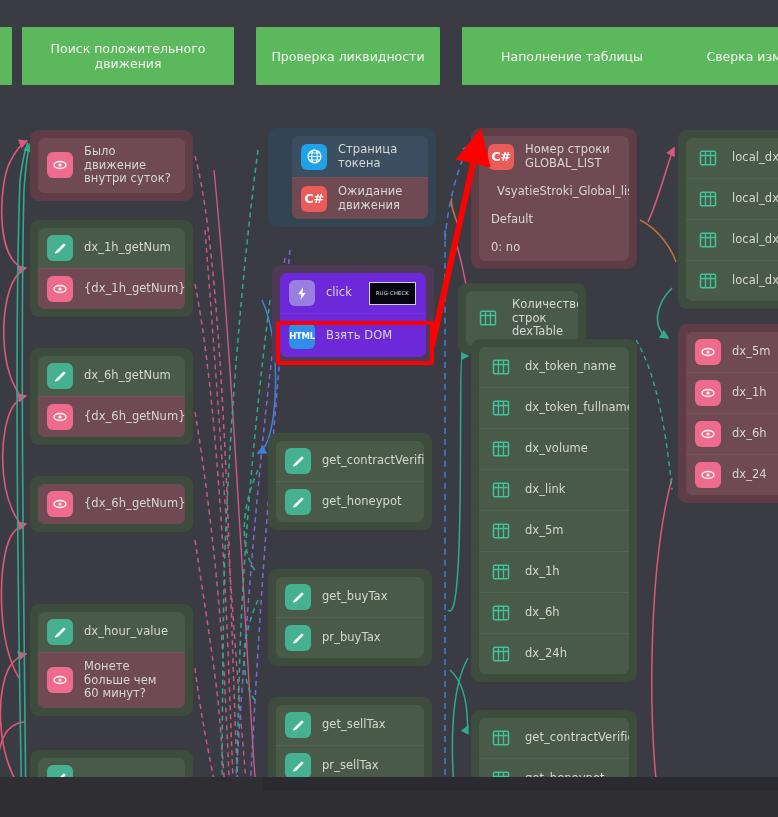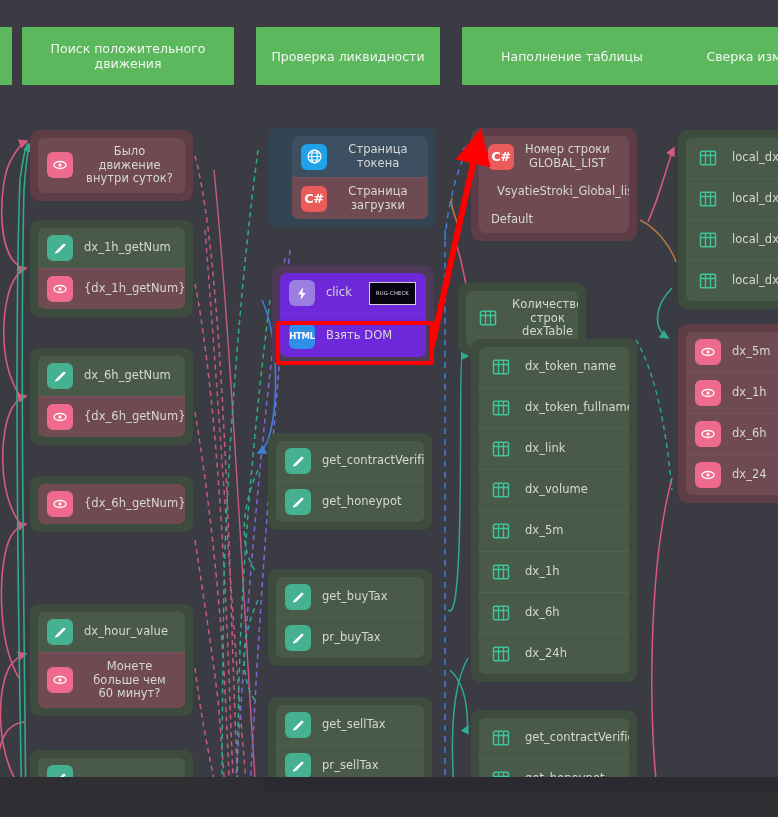--- a/index.html
+++ b/index.html
@@ -71,21 +71,20 @@
   .inner.i-blue   { background: #3c4f60; }
   .inner.i-purple { background: #5b4564; }
 
   .row {
     display: flex;
     align-items: center;
     gap: 11px;
     padding: 7px 10px 7px 9px;
     min-height: 38px;
     position: relative;
-    text-align: center;
   }
   .row + .row { border-top: 1px solid rgba(255,255,255,0.055); }
   .row.r-green  { background: #4a5a48; }
   .row.r-pink   { background: #6f4a53; }
   .row.r-blue   { background: #3c4f60; }
   .row.r-purple { background: #6d28d9; }
   .row.r-darkpink { background: #6f4a53; }
 
   .rlabel {
     color: #d6d8d4;
@@ -376,21 +375,21 @@
                 <line x1="3" y1="12" x2="21" y2="12" stroke="#fff" stroke-width="1.6"></line>
                 <line x1="4.5" y1="7" x2="19.5" y2="7" stroke="#fff" stroke-width="1.3"></line>
                 <line x1="4.5" y1="17" x2="19.5" y2="17" stroke="#fff" stroke-width="1.3"></line>
               </svg>
           </span>
           <span class="rlabel">Страница токена</span>
         </div>
         <div class="row r-darkpink">
 
           <span class="ic ic-csharp">C#</span>
-          <span class="rlabel">Страница загрузки</span>
+          <span class="rlabel">Ожидание движения</span>
         </div>
       </div>
     </div>
 
     <div class="group g-purple" style="left:272px; top:155px; width:162px;">
       <div class="inner i-purple">
         <div class="row r-purple">
 
           <span class="ic ic-bolt">
             <svg width="15" height="15" viewBox="0 0 24 24">
@@ -488,20 +487,24 @@
 GLOBAL_LIST</span>
         </div>
         <div class="param">
           <span class="swatch"></span>
           <span>VsyatieStroki_Global_list</span>
 
         </div>
         <div class="param">
           <span>Default</span>
         </div>
+        <div class="param">
+
+          <span>0: no</span>
+        </div>
       </div>
     </div>
 
     <div class="group g-green" style="left:458px; top:173px; width:128px;">
       <div class="inner i-green">
         <div class="row r-green">
 
           <span class="ic ic-table">
             <svg width="20" height="20" viewBox="0 0 24 24">
                 <rect x="3" y="4" width="18" height="16" rx="1.5" fill="none" stroke="#3fc49b" stroke-width="1.8"></rect>
@@ -542,32 +545,32 @@
           </div>
           <div class="row r-green">
             <span class="ic ic-table">
               <svg width="20" height="20" viewBox="0 0 24 24">
                 <rect x="3" y="4" width="18" height="16" rx="1.5" fill="none" stroke="#3fc49b" stroke-width="1.8"></rect>
                 <line x1="3" y1="9" x2="21" y2="9" stroke="#3fc49b" stroke-width="1.6"></line>
                 <line x1="9" y1="4" x2="9" y2="20" stroke="#3fc49b" stroke-width="1.6"></line>
                 <line x1="15" y1="4" x2="15" y2="20" stroke="#3fc49b" stroke-width="1.6"></line>
               </svg>
             </span>
+            <span class="rlabel">dx_volume</span>
+          </div>
+          <div class="row r-green">
+            <span class="ic ic-table">
+              <svg width="20" height="20" viewBox="0 0 24 24">
+                <rect x="3" y="4" width="18" height="16" rx="1.5" fill="none" stroke="#3fc49b" stroke-width="1.8"></rect>
+                <line x1="3" y1="9" x2="21" y2="9" stroke="#3fc49b" stroke-width="1.6"></line>
+                <line x1="9" y1="4" x2="9" y2="20" stroke="#3fc49b" stroke-width="1.6"></line>
+                <line x1="15" y1="4" x2="15" y2="20" stroke="#3fc49b" stroke-width="1.6"></line>
+              </svg>
+            </span>
             <span class="rlabel">dx_link</span>
-          </div>
-          <div class="row r-green">
-            <span class="ic ic-table">
-              <svg width="20" height="20" viewBox="0 0 24 24">
-                <rect x="3" y="4" width="18" height="16" rx="1.5" fill="none" stroke="#3fc49b" stroke-width="1.8"></rect>
-                <line x1="3" y1="9" x2="21" y2="9" stroke="#3fc49b" stroke-width="1.6"></line>
-                <line x1="9" y1="4" x2="9" y2="20" stroke="#3fc49b" stroke-width="1.6"></line>
-                <line x1="15" y1="4" x2="15" y2="20" stroke="#3fc49b" stroke-width="1.6"></line>
-              </svg>
-            </span>
-            <span class="rlabel">dx_volume</span>
           </div>
           <div class="row r-green">
             <span class="ic ic-table">
               <svg width="20" height="20" viewBox="0 0 24 24">
                 <rect x="3" y="4" width="18" height="16" rx="1.5" fill="none" stroke="#3fc49b" stroke-width="1.8"></rect>
                 <line x1="3" y1="9" x2="21" y2="9" stroke="#3fc49b" stroke-width="1.6"></line>
                 <line x1="9" y1="4" x2="9" y2="20" stroke="#3fc49b" stroke-width="1.6"></line>
                 <line x1="15" y1="4" x2="15" y2="20" stroke="#3fc49b" stroke-width="1.6"></line>
               </svg>
             </span>

